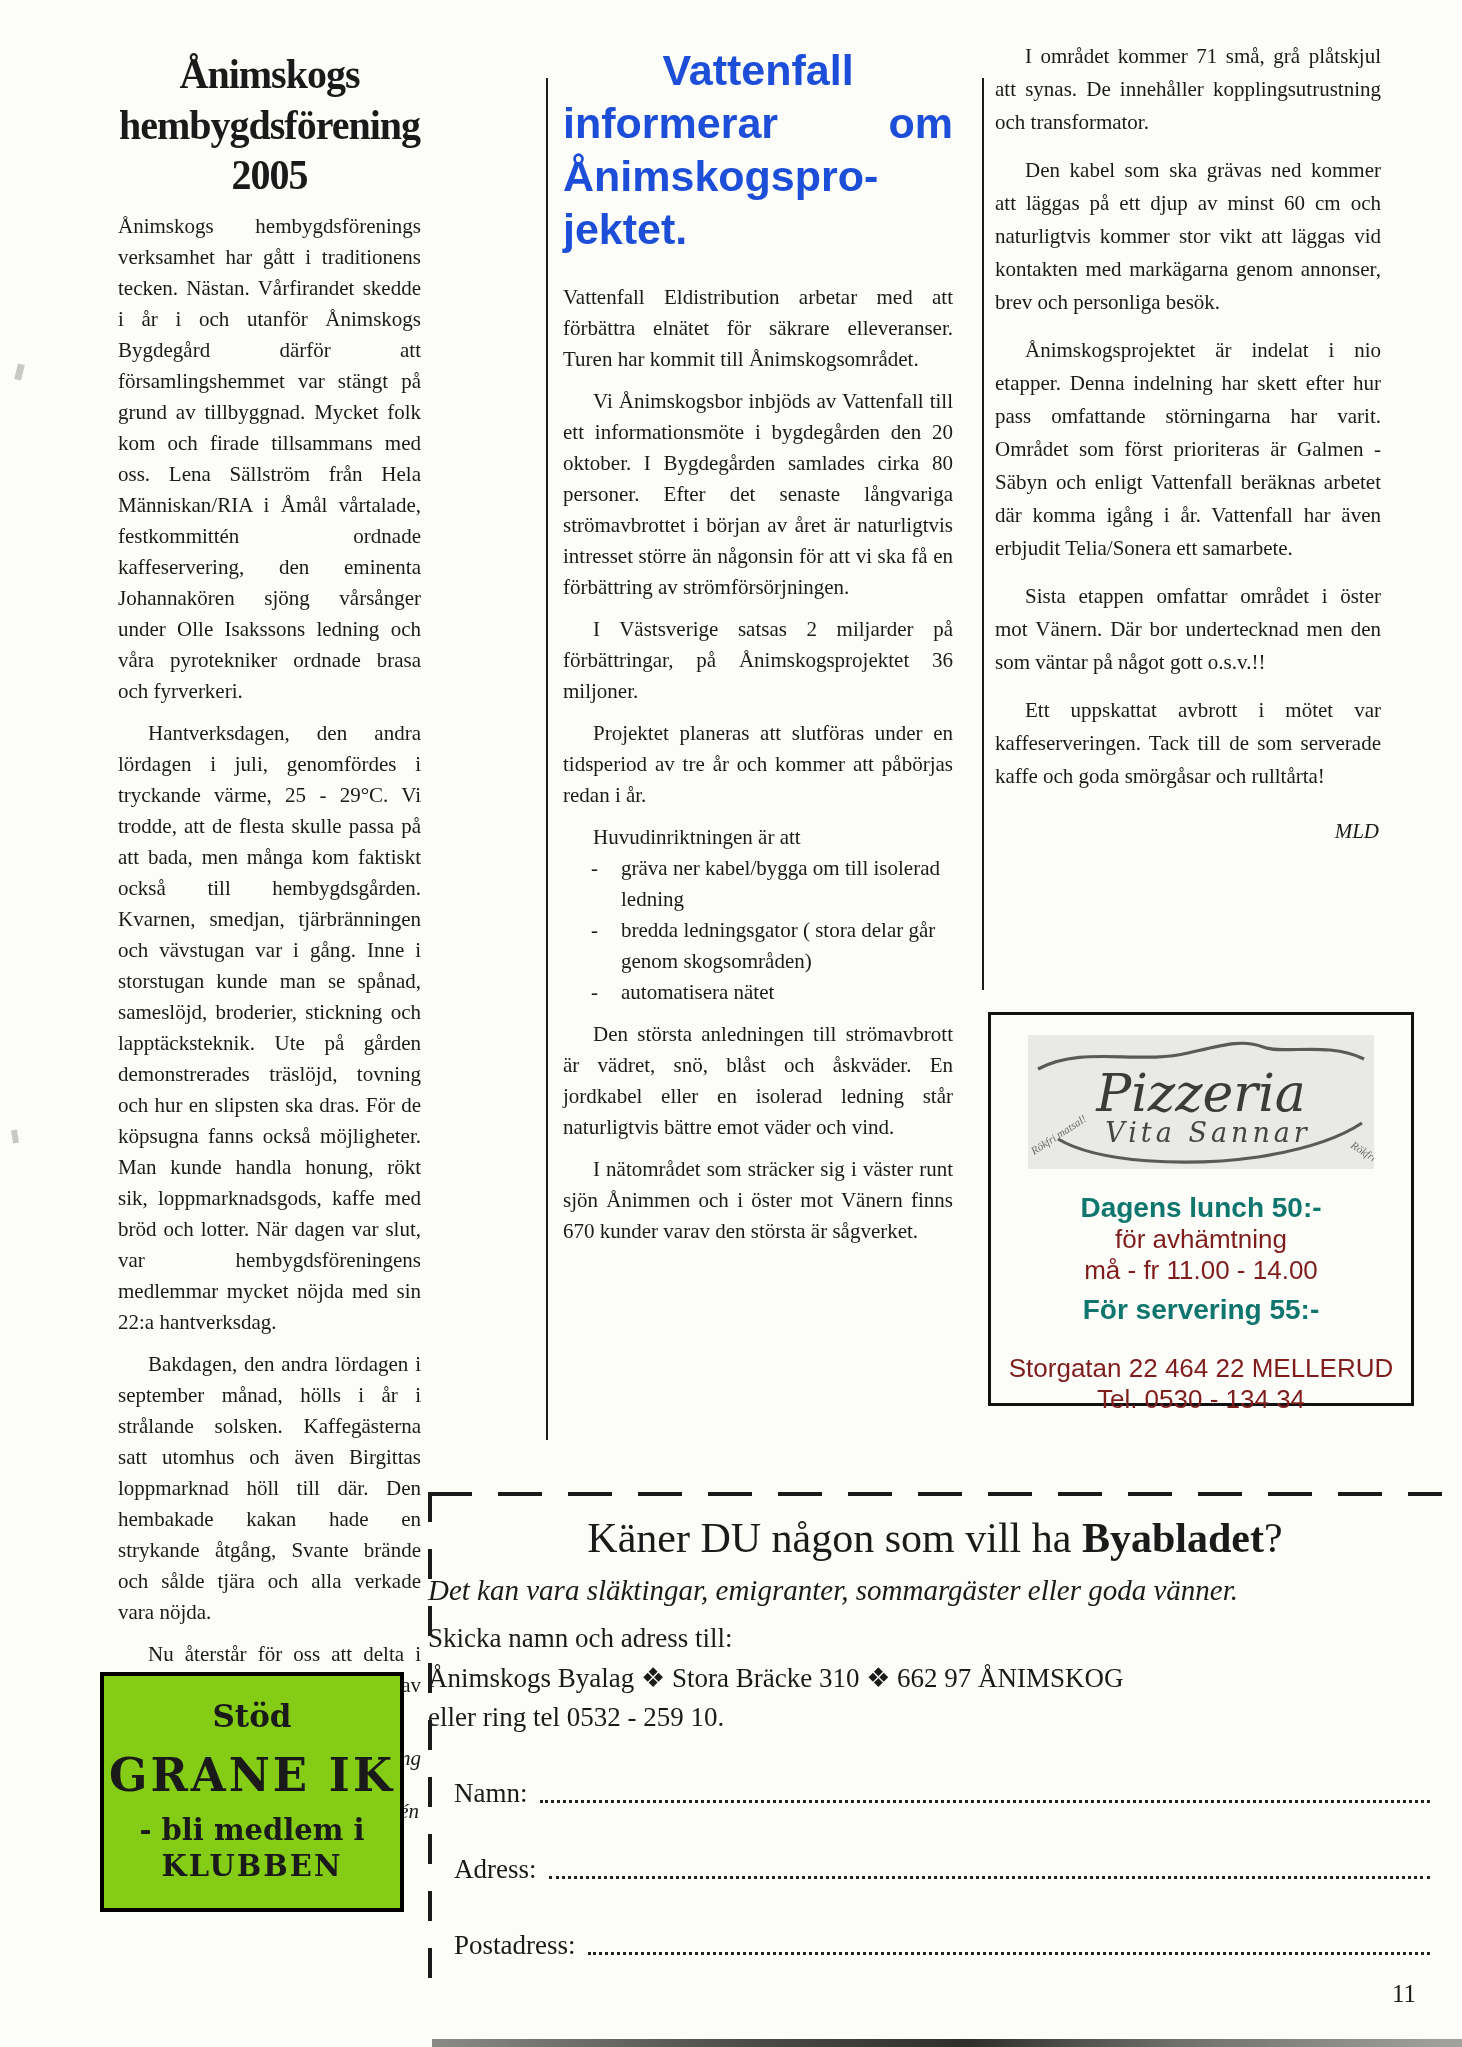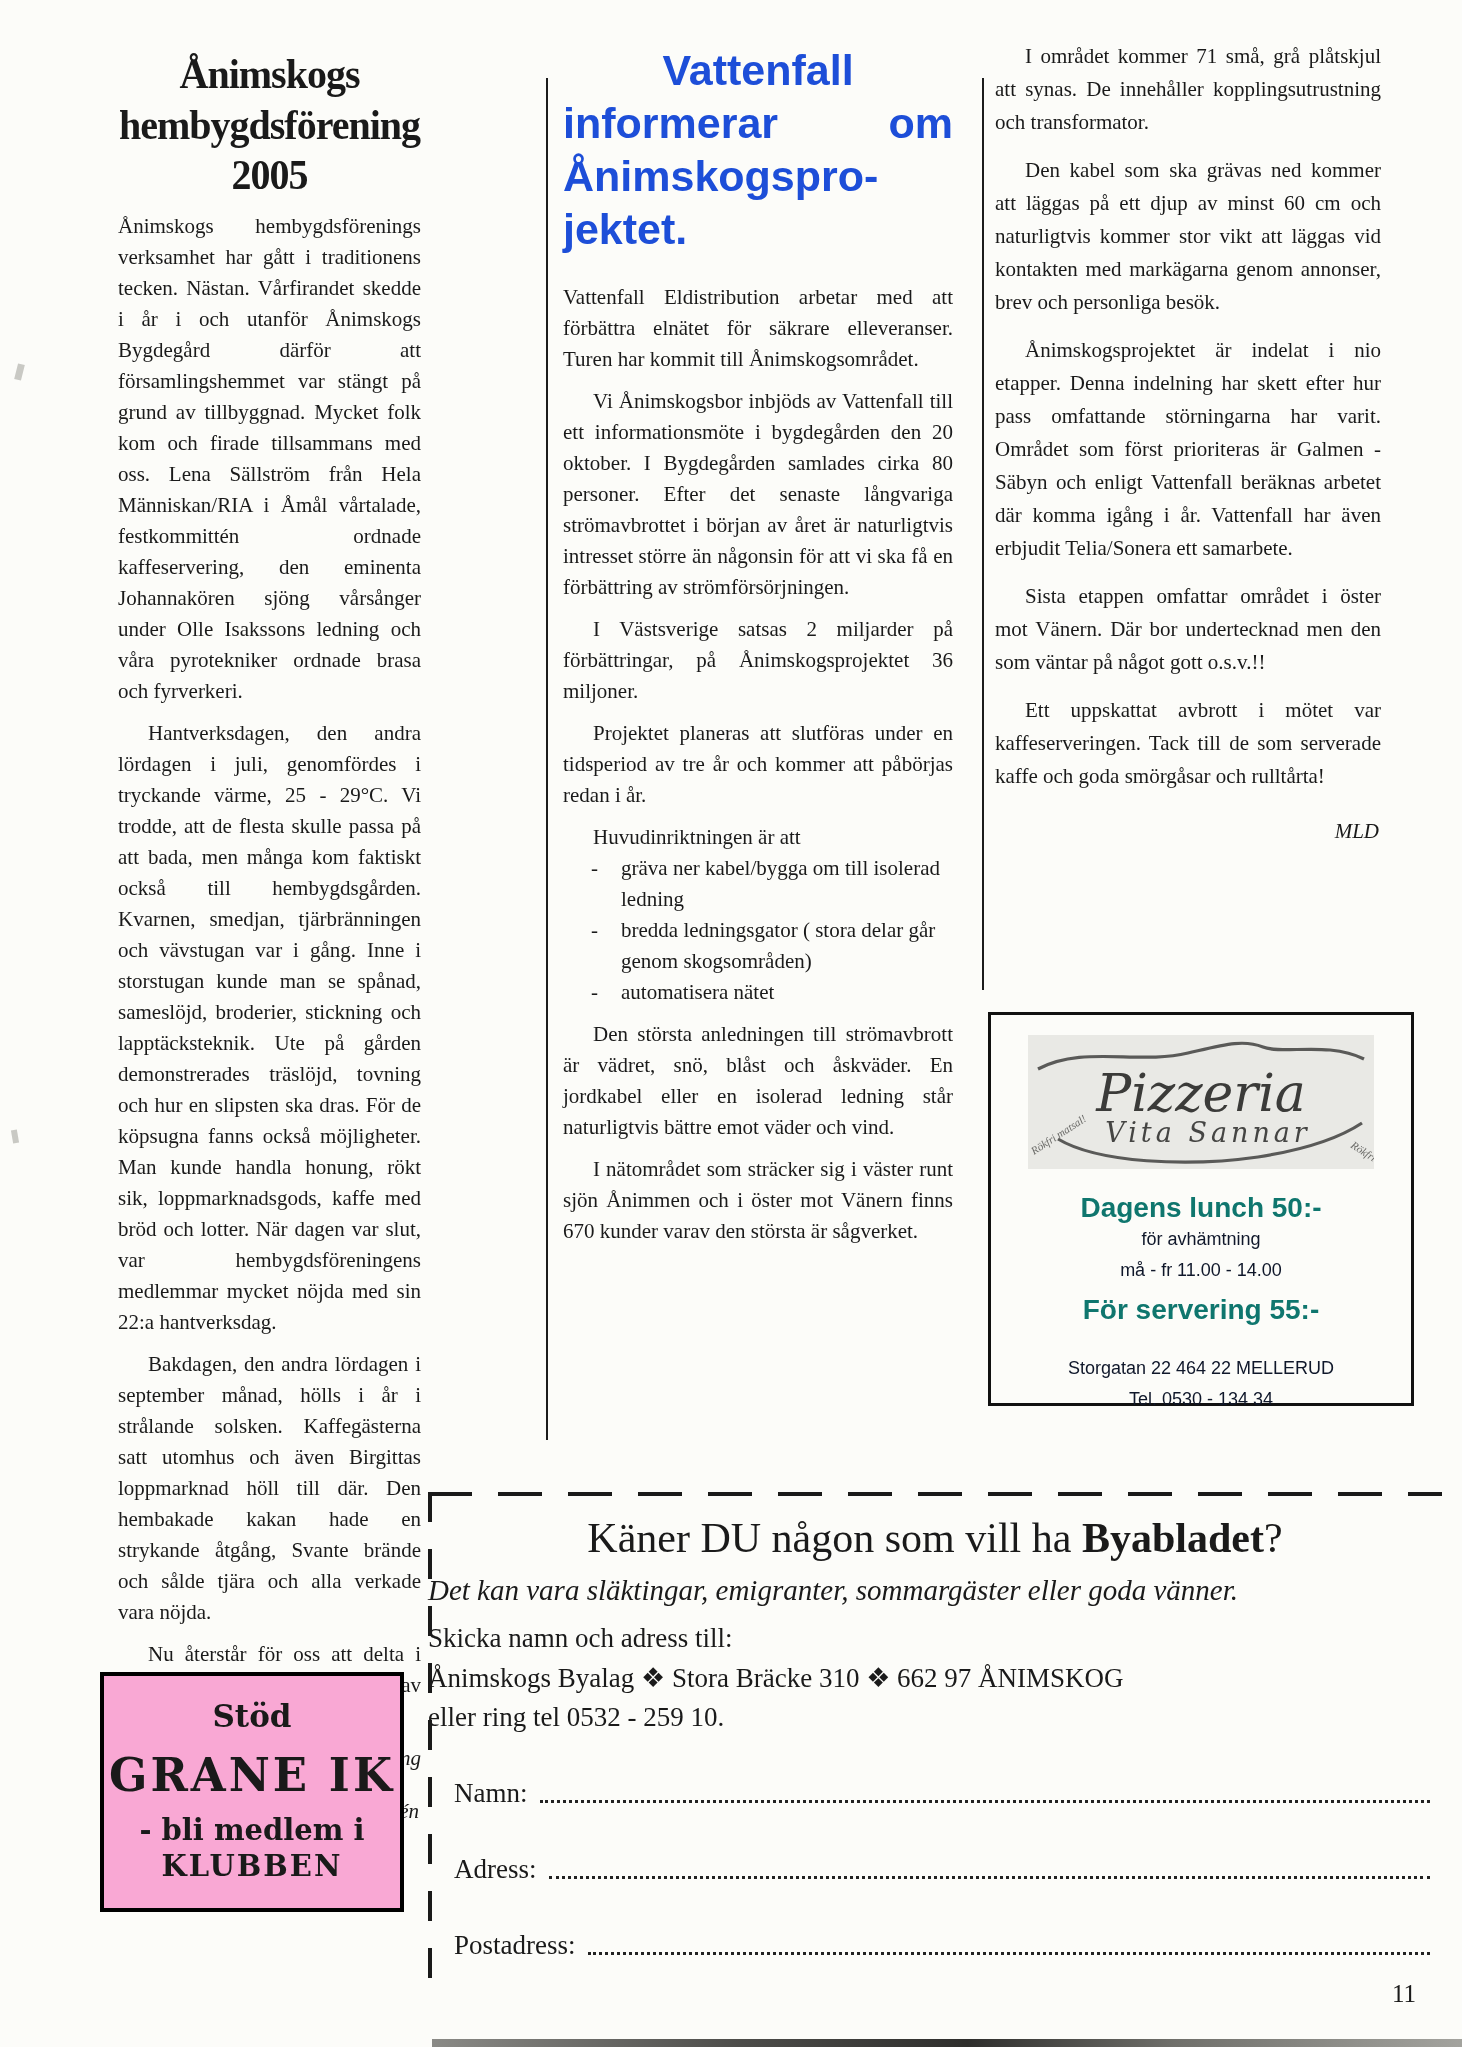--- a/index.html
+++ b/index.html
@@ -51,36 +51,36 @@
   
   .list-intro{text-indent:30px;margin-bottom:0 !important;text-align:left;}
   .bullet-row{display:flex;text-align:left;}
   .bullet-marker{width:30px;padding-left:28px;flex:none;}
   .bullet-text{flex:1;}
   .bullets{margin-bottom:11px;}
 
   
   #grane-box{
     position:absolute;left:100px;top:1672px;width:296px;height:232px;
-    border:4px solid #000;background:#f9a8d4;
+    border:4px solid #000;background:#84cc16;
     text-align:center;font-family:"DejaVu Serif", serif;
   }
   .grane-stod{font-size:31px;font-weight:700;margin-top:22px;}
   .grane-name{font-size:45px;font-weight:700;letter-spacing:3px;margin-top:14px;transform:scaleY(1.05);}
   .grane-line3{font-size:29px;font-weight:700;margin-top:12px;}
   .grane-line4{font-size:29px;font-weight:700;letter-spacing:2px;margin-top:2px;}
 
   
   #pizzeria-box{
     position:absolute;left:988px;top:1012px;width:420px;height:388px;
     border:3px solid #111;background:#fcfcf9;
     font-family:"Liberation Sans", sans-serif;text-align:center;
   }
   .pizzeria-logo{display:block;margin:20px auto 0 auto;}
-  .ad-line{font-size:18px;line-height:31px;color:#0f172a;}
+  .ad-line{font-size:26px;line-height:31px;color:#7f1d1d;}
   .ad-bold{font-size:28px;line-height:33px;font-weight:700;color:#0f766e;}
   .mt24{margin-top:22px;} .mt8{margin-top:7px;} .mt26{margin-top:27px;}
 
   
   #coupon{
     position:absolute;left:428px;top:1492px;width:1014px;height:494px;
   }
   .dash-top{position:absolute;left:0;top:0;width:100%;height:4px;
     background:repeating-linear-gradient(90deg,#1a1a1a 0 44px,transparent 44px 70px);}
   .dash-left{position:absolute;left:0;top:0;width:4px;height:486px;

